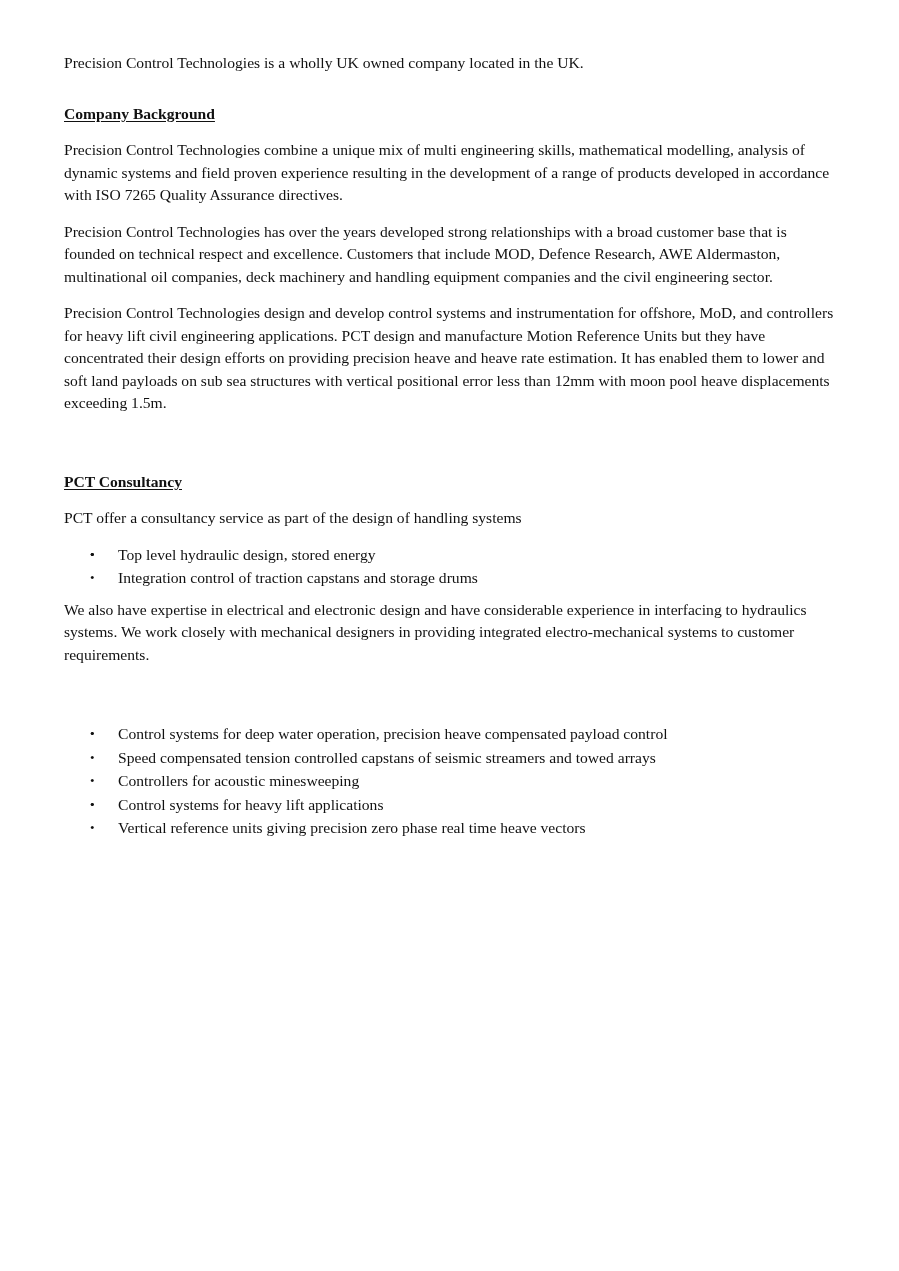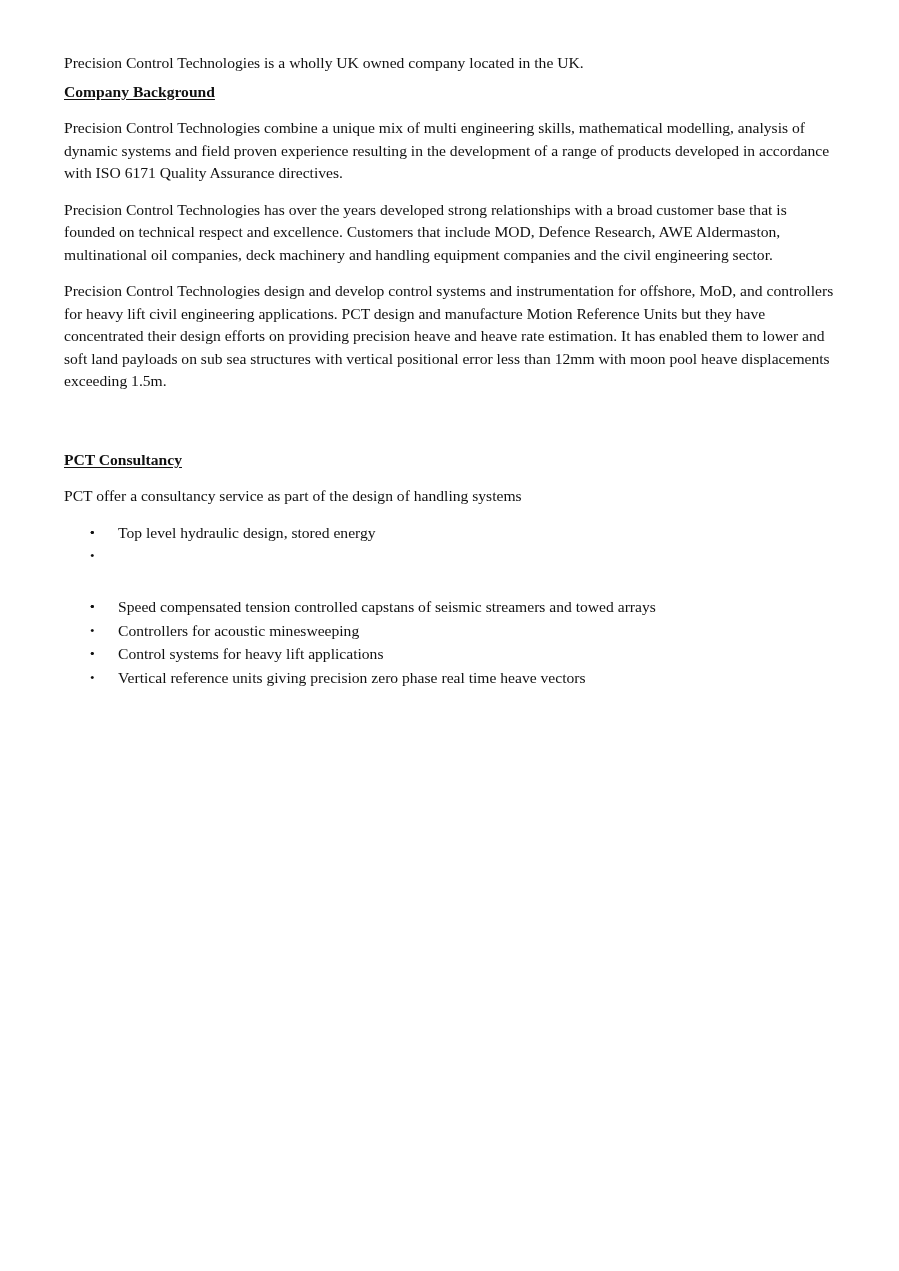--- a/index.html
+++ b/index.html
@@ -3,21 +3,21 @@
 <meta charset="utf-8">
 <style>
   html, body { margin: 0; padding: 0; background: #ffffff; }
   body {
     width: 899px; height: 1271px; position: relative; overflow: hidden;
     font-family: "Liberation Serif", "DejaVu Serif", serif;
     color: #111111; font-size: 15.6px; line-height: 22.5px;
   }
   .page { position: absolute; left: 64px; top: 52px; width: 770px; }
   p { margin: 0; }
-  .intro { margin-bottom: 6px; }
+  .intro { margin-bottom: 28px; }
   .heading {
     font-weight: bold; text-decoration: underline;
     text-underline-offset: 2px; margin-bottom: 14px;
   }
   .para { margin-bottom: 14px; }
   .gap { height: 42px; }
   ul.bullets { list-style: none; margin: 0 0 9px 0; padding: 0; }
   ul.bullets li { position: relative; padding-left: 54px; }
   ul.bullets li .bullet {
     position: absolute; left: 26px; top: 0; font-size: 13px;
@@ -26,44 +26,45 @@
   ul.prod li { margin-bottom: 1px; }
 </style>
 </head>
 <body>
 
 <div class="page">
   <p class="intro">Precision Control Technologies is a wholly UK owned company located in the UK.</p>
 
   <section>
     <p class="heading">Company Background</p>
-    <p class="para">Precision Control Technologies combine a unique mix of multi engineering skills, mathematical modelling, analysis of dynamic systems and field proven experience resulting in the development of a range of products developed in accordance with ISO 6171 Quality Assurance directives.</p>
+    <p class="para">Precision Control Technologies combine a unique mix of multi engineering skills, mathematical modelling, analysis of dynamic systems and field proven experience resulting in the development of a range of products developed in accordance with ISO 7265 Quality Assurance directives.</p>
     <p class="para">Precision Control Technologies has over the years developed strong relationships with a broad customer base that is founded on technical respect and excellence.  Customers that include MOD, Defence Research, AWE Aldermaston, multinational oil companies, deck machinery and handling equipment companies and the civil engineering sector.</p>
     <p class="para">Precision Control Technologies design and develop control systems and instrumentation for offshore, MoD, and controllers for heavy lift civil engineering applications.  PCT design and manufacture Motion Reference Units but they have concentrated their design efforts on providing precision heave and heave rate estimation.  It has enabled them to lower and soft land payloads on sub sea structures with vertical positional error less than 12mm with moon pool heave displacements exceeding 1.5m.</p>
   </section>
 
   <div class="gap"></div>
 
   <section>
     <p class="heading">PCT Consultancy</p>
     <p class="para">PCT offer a consultancy service as part of the design of handling systems</p>
     <ul class="bullets cons">
       <li><span class="bullet">•</span></li>
       <li><span class="bullet">•</span></li>
       <li><span class="bullet">•</span><span>Top level hydraulic design, stored energy</span></li>
-      <li><span class="bullet">•</span></li>
+      <li><span class="bullet">•</span><span>Integration control of traction capstans and storage drums</span></li>
     </ul>
+    <p class="para">We also have expertise in electrical and electronic design and have considerable experience in interfacing to hydraulics systems.  We work closely with mechanical designers in providing integrated electro-mechanical systems to customer requirements.</p>
   </section>
 
   <div class="gap"></div>
 
   <section>
     <ul class="bullets prod">
       <li><span class="bullet">•</span></li>
-      <li><span class="bullet">•</span></li>
+      <li><span class="bullet">•</span><span>Control systems for deep water operation, precision heave compensated payload control</span></li>
       <li><span class="bullet">•</span><span>Speed compensated tension controlled capstans of seismic streamers and towed arrays</span></li>
       <li><span class="bullet">•</span><span>Controllers for acoustic minesweeping</span></li>
       <li><span class="bullet">•</span></li>
       <li><span class="bullet">•</span><span>Control systems for heavy lift applications</span></li>
       <li><span class="bullet">•</span><span>Vertical reference units giving precision zero phase real time heave vectors</span></li>
     </ul>
   </section>
 </div>
 
 </body></html>

